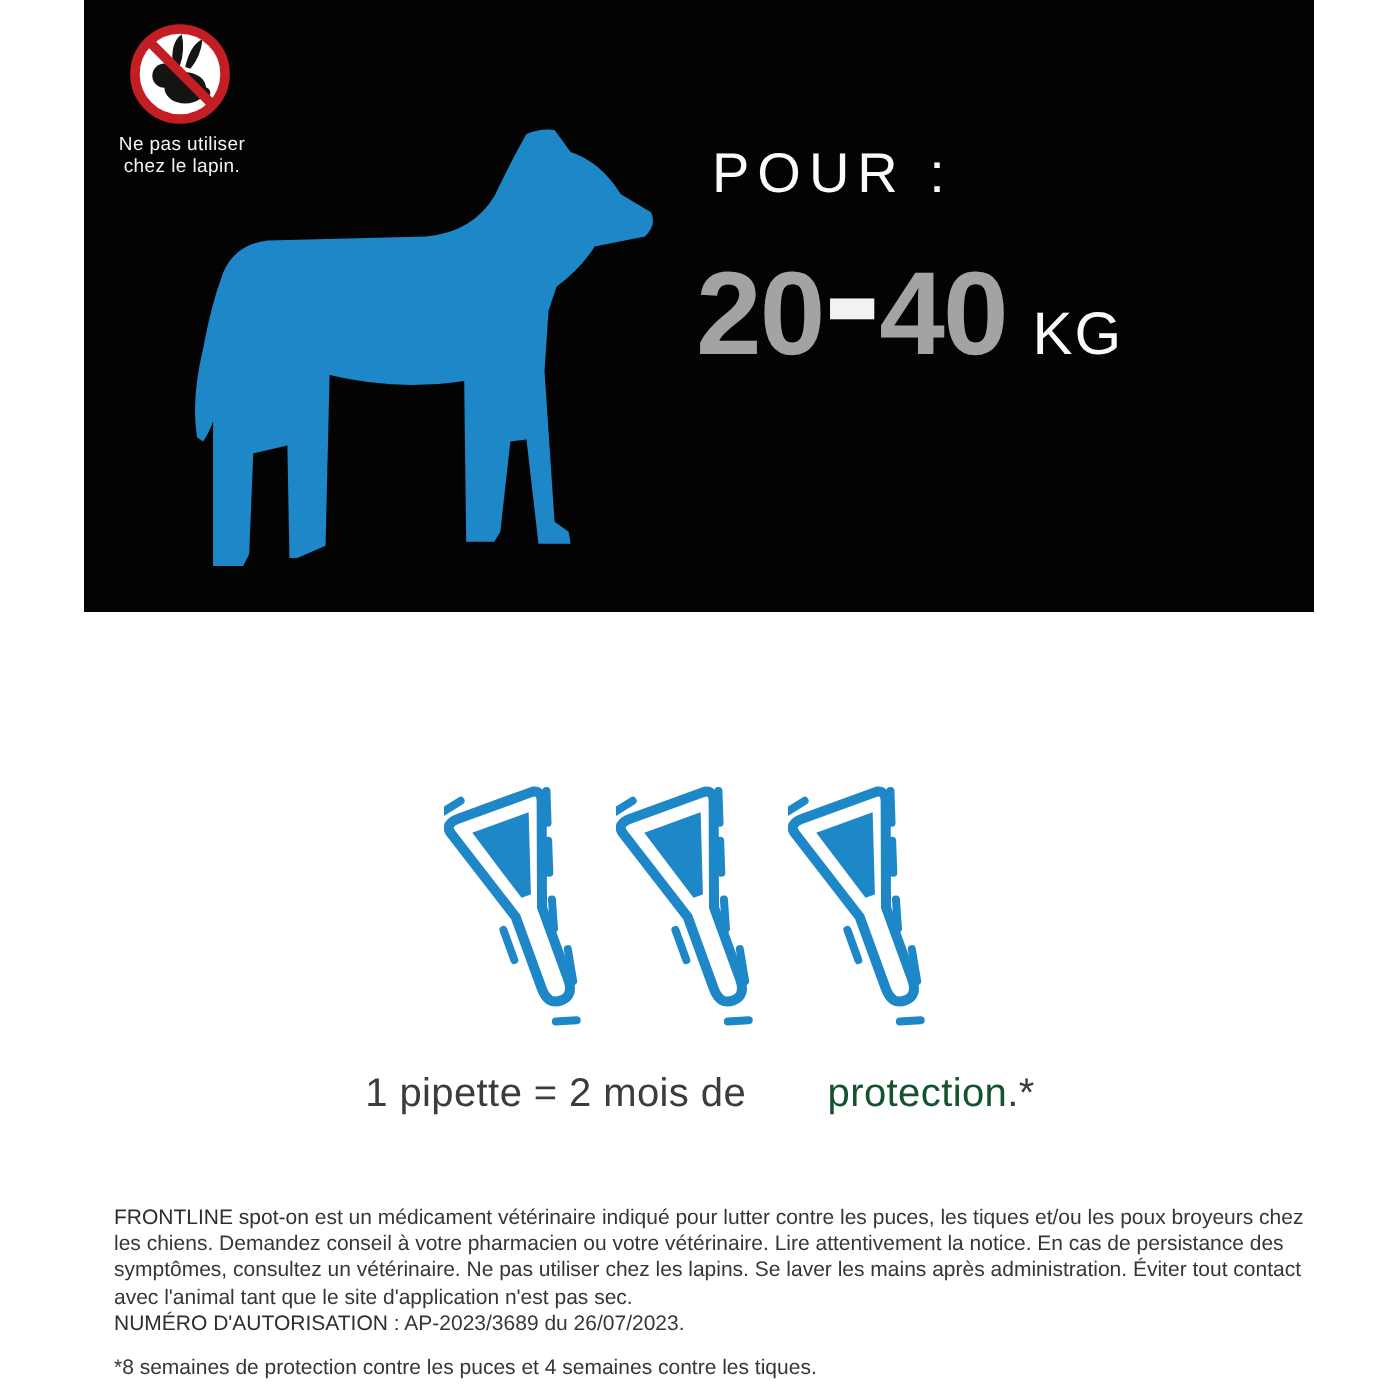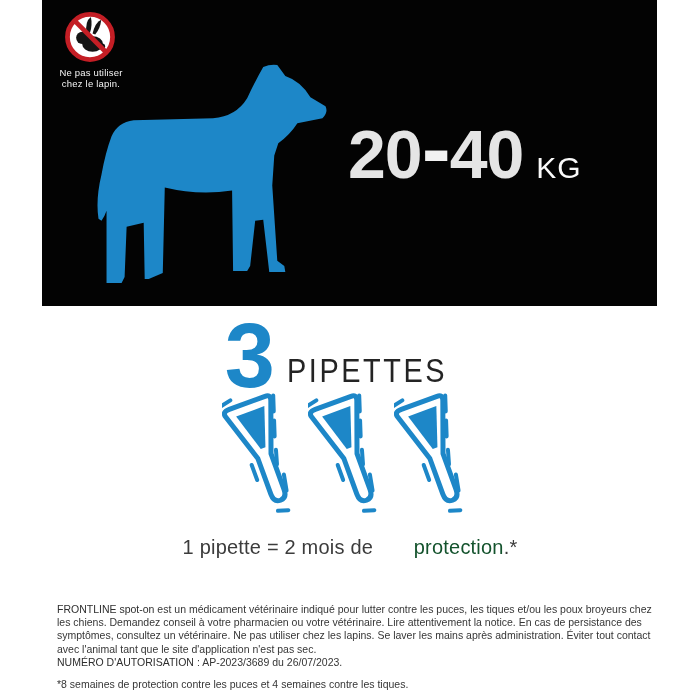--- a/index.html
+++ b/index.html
@@ -11,21 +11,21 @@
   
   .panel { position: absolute; left: 42px; top: 0; width: 615px; height: 306px; background: #030303; }
   .no-rabbit { position: absolute; left: 22px; top: 11px; width: 52px; height: 52px; }
   .warning { position: absolute; left: 0px; top: 67px; width: 98px; text-align: center;
              color: #f4f4f4; font-size: 9.5px; line-height: 11px; letter-spacing: 0.2px; }
   .dog { position: absolute; left: 55px; top: 64px; }
 
   .pour { position: absolute; left: 314px; top: 70px; color: #fbfbfb; font-size: 28px;
           letter-spacing: 4px; font-weight: 500; line-height: 1.2; }
   .weight { position: absolute; left: 306px; top: 104px; line-height: 1; white-space: nowrap; }
-  .weight .num { font-size: 68px; font-weight: bold; color: #e5e5e5; letter-spacing: -1px; }
+  .weight .num { font-size: 59px; font-weight: bold; color: #a3a3a3; letter-spacing: -1px; }
   .weight .dash { font-size: 87px; font-weight: bold; color: #f2f2f2; letter-spacing: -1px; }
   .weight .unit { font-size: 30px; font-weight: 500; color: #fafafa; margin-left: 13px;
                   letter-spacing: 1px; vertical-align: baseline; }
 
   
   .count-row { position: absolute; left: 0; top: 318px; width: 100%; text-align: center;
                line-height: 76px; font-size: 0; white-space: nowrap; }
   .count { font-size: 90px; font-weight: bold; color: #1d87c8; vertical-align: baseline; }
   .count-label { display: inline-block; font-size: 34px; color: #242424; letter-spacing: 3px;
                  margin-left: 12px; vertical-align: baseline; position: relative; top: -5px;
@@ -93,29 +93,27 @@
 
     <svg class="dog" width="232" height="226" viewBox="0 0 230 225">
       <path fill="#1d87c8" d="M165,3 Q172,0 179,1 L187,12 Q202,17 212,33 L227,42 Q230,48 224,54 L199,59
            Q192,70 180,79 L176,91 L174,121 L179,196 L186,201 L187,207 L171,207
            L165,155 L157,156 L152,201 L149,206 L135,206 L134,126
            Q100,131 67,123 L65,208 L51,214 L47,214 L46,158 L29,162 L27,212 L24,218 L9,218
            L9,146 Q7,152 4,156 L1,154 Q-2,135 4,110 Q8,88 14,72 Q20,58 36,56
            L115,54 Q138,52 149,34 Q157,17 165,3 Z"></path>
     </svg>
 
+    <div class="pour">POUR :</div>
 
     <div class="weight">
       <span class="num">20</span><span class="dash">-</span><span class="num">40</span><span class="unit">KG</span>
     </div>
   </div>
 
-  <div class="count-row">
-    <span class="count">3</span><span class="count-label">PIPETTES</span>
-  </div>
 
   <div class="pipette-row">
     <svg width="84" height="146">
         <use href="#pipette-sym"></use>
       </svg>
     <svg width="84" height="146">
         <use href="#pipette-sym"></use>
       </svg>
     <svg width="84" height="146">
         <use href="#pipette-sym"></use>

